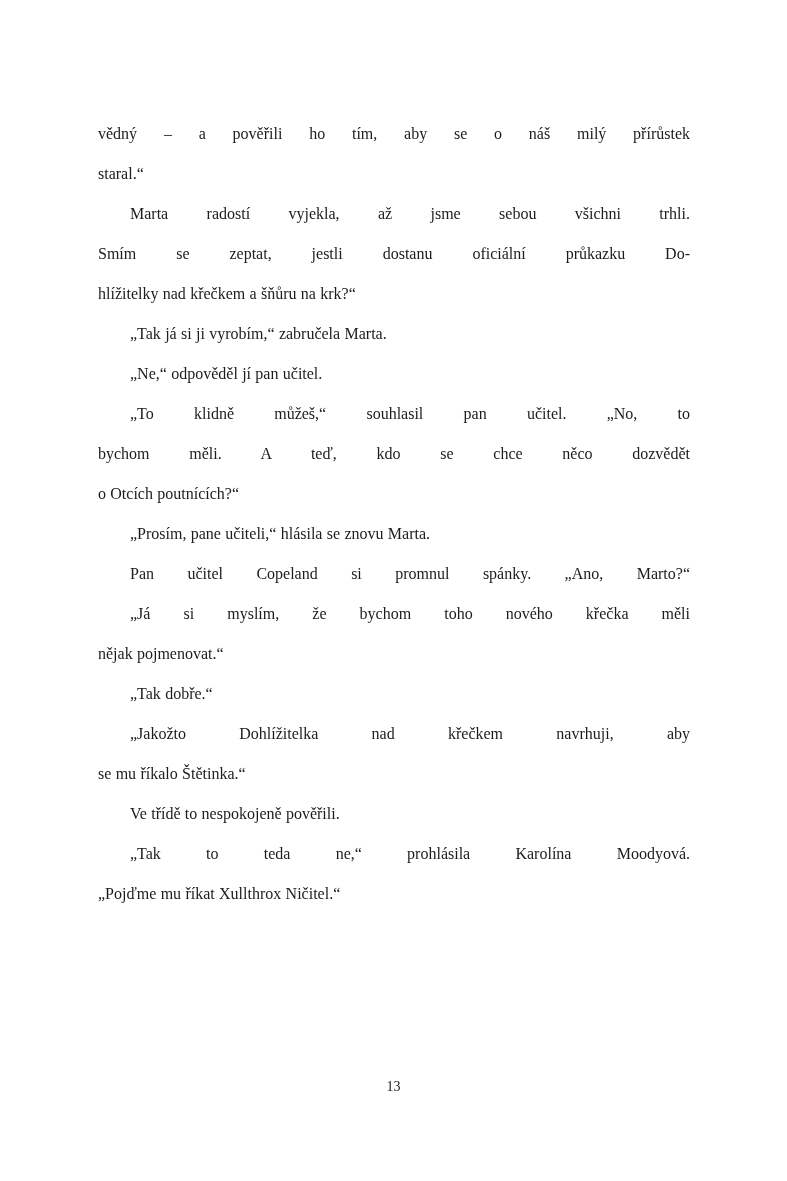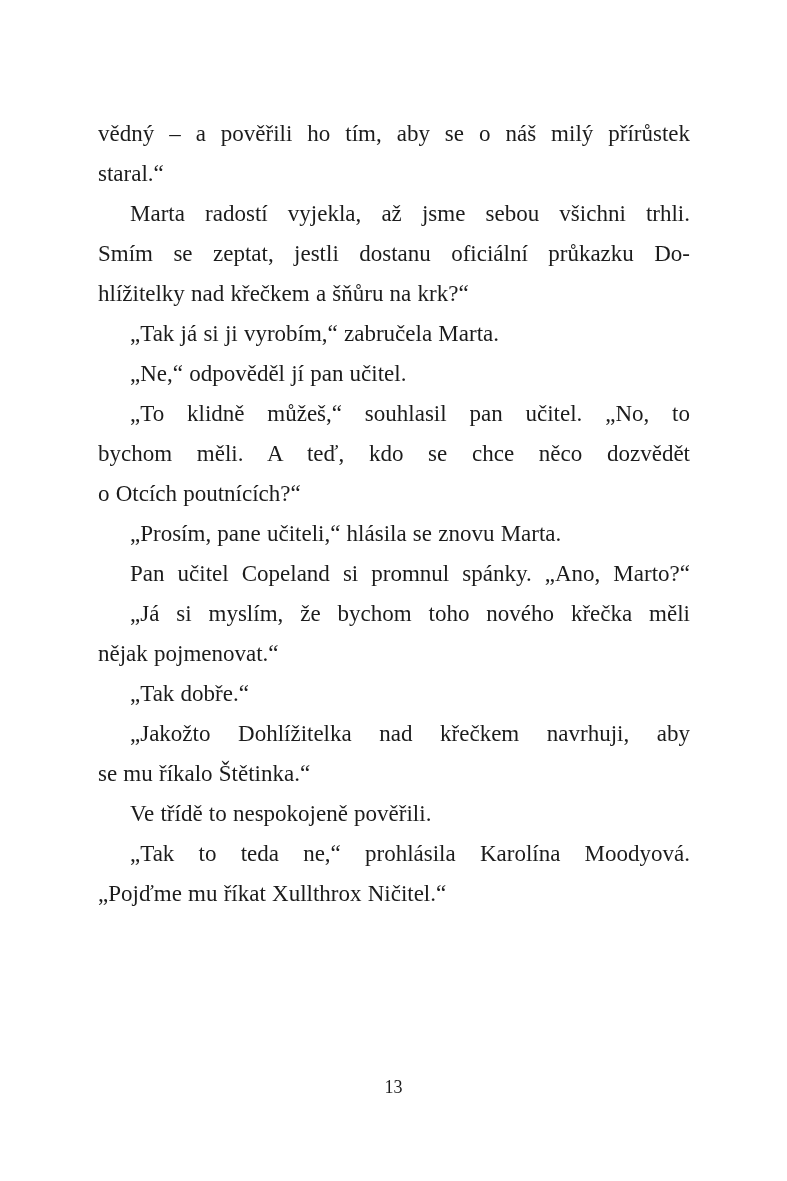--- a/index.html
+++ b/index.html
@@ -24,40 +24,40 @@
     position: absolute;
     left: 98px;
     top: 114px;
     width: 592px;
   }
   .paragraph {
     margin: 0;
     padding: 0;
   }
   .line {
-    font-size: 23px;
+    font-size: 16px;
     line-height: 40px;
     height: 40px;
     text-align: left;
     word-spacing: 0.02em;
   }
   .line.justify {
     text-align: justify;
     text-align-last: justify;
   }
   .line.indent {
     text-indent: 32px;
   }
   .page-number {
     position: absolute;
     left: 0;
     top: 1072px;
     width: 100%;
     text-align: center;
-    font-size: 18px;
+    font-size: 14px;
     line-height: 30px;
     color: #1c1c1c;
   }
 </style>
 </head>
 <body>
 
 <div class="page">
   <div class="text-block" id="text-block" style="color: rgb(28, 28, 28);">
       <div class="paragraph">

